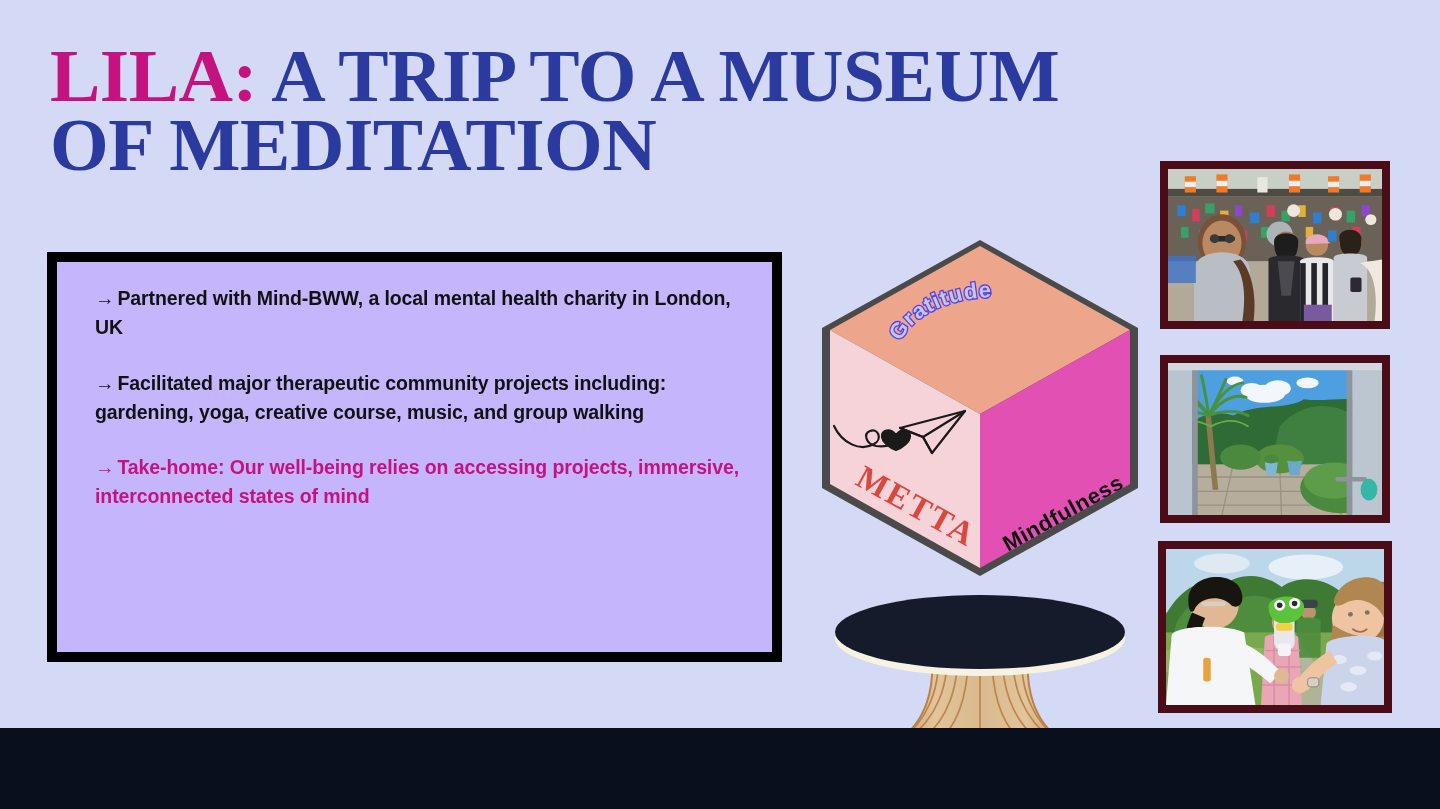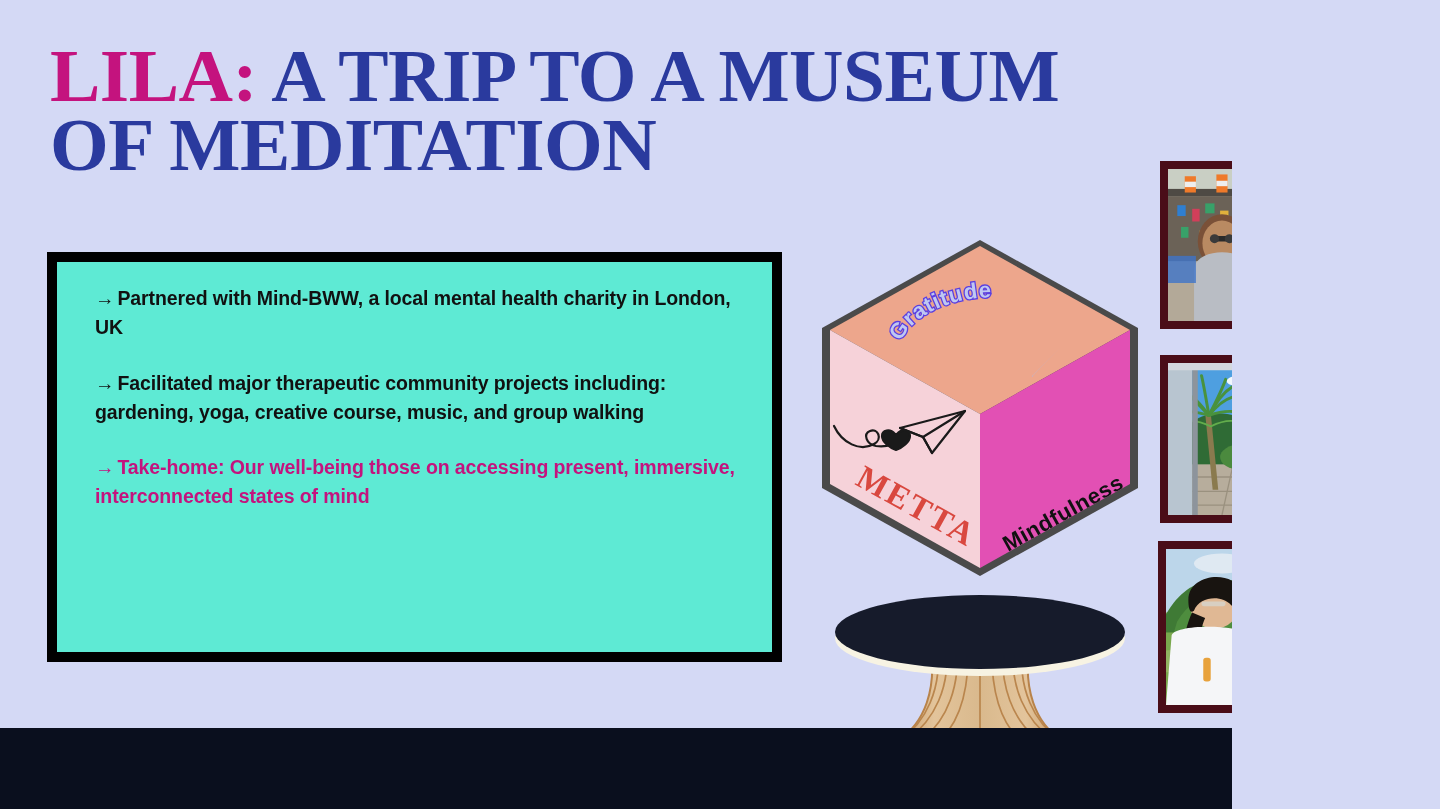--- a/index.html
+++ b/index.html
@@ -4,21 +4,21 @@
 <style>
   * { margin:0; padding:0; box-sizing:border-box; }
   html,body { width:1440px; height:809px; overflow:hidden; }
   body {
     font-family:"Liberation Sans", sans-serif;
     background:#d4d9f5;
     position:relative;
   }
   #slide {
     position:absolute; inset:0;
-    width:1232px; height:809px;
+    width:1440px; height:809px;
     background:#d4d9f5;
     overflow:hidden;
   }
 
   
   #bottom-bar {
     position:absolute; left:0; top:728px;
     width:1440px; height:81px;
     background:#0a0f1e;
   }
@@ -43,21 +43,21 @@
 
   
   #text-box {
     position:absolute; left:47px; top:252px;
     width:735px; height:410px;
     background:#000000;
     padding:10px;
   }
   #text-box-inner {
     width:100%; height:100%;
-    background:#5eead4;
+    background:#c4b5fd;
     padding:22px 26px 10px 38px;
   }
   .bullet {
     font-size:19.5px;
     font-weight:700;
     line-height:1.50;
     color:#111111;
     margin-bottom:26px;
     letter-spacing:-0.1px;
   }
@@ -99,21 +99,21 @@
 <body>
 
 <div id="slide">
 
   <h1 id="title"><span class="lila">LILA:</span><span class="rest"> A TRIP TO A MUSEUM OF MEDITATION</span></h1>
 
   <div id="text-box">
     <div id="text-box-inner">
       <p class="bullet"><span class="arrow">→</span><span>Partnered with Mind-BWW, a local mental health charity in London, UK</span></p>
       <p class="bullet"><span class="arrow">→</span><span>Facilitated major therapeutic community projects including: gardening, yoga, creative course, music, and group walking</span></p>
-      <p class="bullet highlight"><span class="arrow">→</span><span>Take-home: Our well-being those on accessing present, immersive, interconnected states of mind</span></p>
+      <p class="bullet highlight"><span class="arrow">→</span><span>Take-home: Our well-being relies on accessing projects, immersive, interconnected states of mind</span></p>
     </div>
   </div>
 
   <div id="illustration">
     <svg width="320" height="510" viewBox="0 0 320 510" xmlns="http://www.w3.org/2000/svg">
       <defs>
         <clipPath id="clipTop">
             <polygon points="160,8 310,92 160,176 10,92"></polygon>
           </clipPath>
         <clipPath id="clipLeft">

